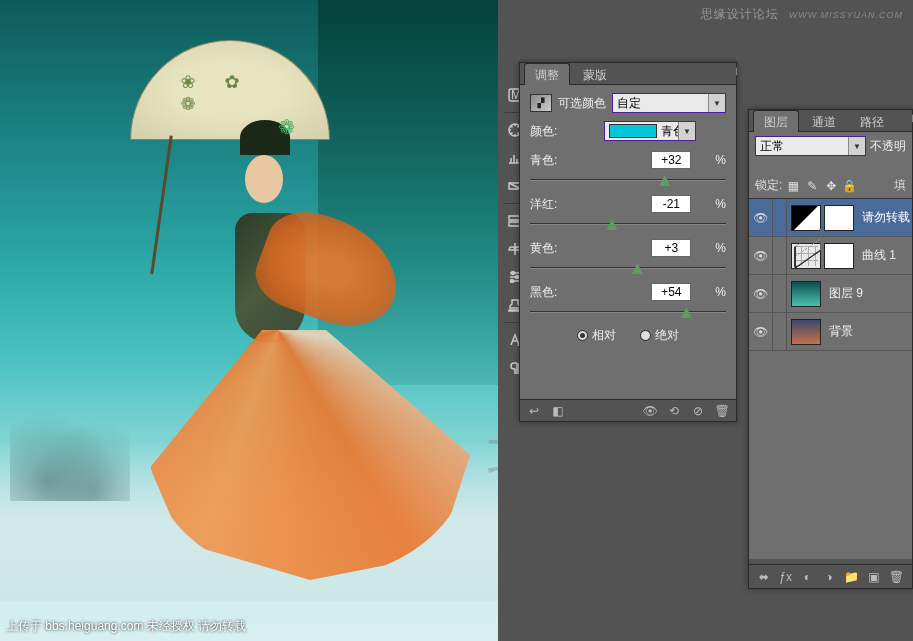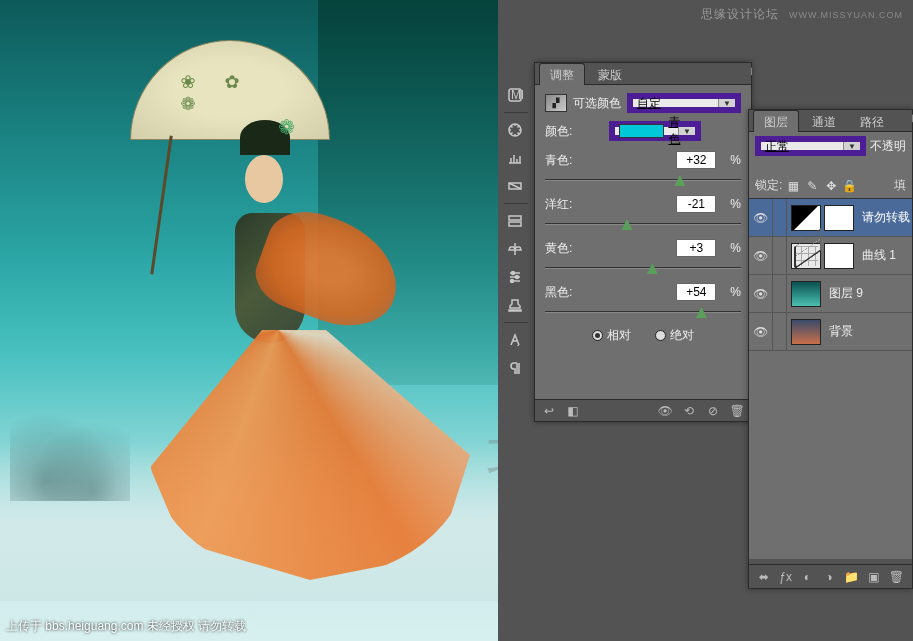--- a/index.html
+++ b/index.html
@@ -22,38 +22,38 @@
   conic-gradient(from 200deg at 40% 0%,#f09850,#e87830,#f8c080,#e87830,#f09850,#e8d8c0,#e87830,#f09850);
   clip-path:polygon(35% 0%,55% 0%,100% 50%,90% 90%,50% 100%,10% 85%,0% 55%);
   border-radius:0 0 50% 50%; opacity:.92; }
 .mist { position:absolute; left:0; bottom:40px; width:100%; height:160px; background:linear-gradient(180deg,rgba(230,240,240,0),rgba(220,235,235,.7),rgba(200,225,225,.5)); }
 .rocks { position:absolute; left:10px; bottom:140px; width:120px; height:100px; background:radial-gradient(ellipse at 30% 80%,rgba(60,100,100,.5),transparent 60%),radial-gradient(ellipse at 70% 90%,rgba(50,90,90,.4),transparent 55%); }
 .watermark-big { position:absolute; right:-260px; bottom:150px; font-size:58px; color:rgba(120,120,120,.35); font-family:"KaiTi","SimSun",serif; letter-spacing:4px; white-space:nowrap; }
 .footer-txt { position:absolute; left:6px; bottom:6px; color:#fff; font-size:12px; text-shadow:0 0 3px #000; }
 
 .gray-area { position:absolute; left:498px; top:0; right:0; height:641px; background:#535353; }
 .credit { position:absolute; top:6px; right:10px; color:#9a9a9a; font-size:11px; letter-spacing:1px; }
-.credit .sub { font-size:9px; margin-left:6px; color:#888; }
+.credit .sub { font-size:9px; margin-left:6px; color:#888;font-style:italic; }
 
 .toolbar { position:absolute; left:504px; top:78px; width:24px; background:#535353; }
 .toolbar .tbtn { width:22px; height:22px; margin:6px 0; display:flex; align-items:center; justify-content:center; color:#c8c8c8; cursor:pointer; border-radius:3px; }
 .toolbar .tbtn svg { width:16px; height:16px; stroke:#c8c8c8; fill:none; stroke-width:1.5; }
 .toolbar .sep { height:1px; background:#3a3a3a; margin:4px 0; }
 
 .panel { position:absolute; background:#535353; border:1px solid #2a2a2a; box-shadow:0 0 6px rgba(0,0,0,.4); }
 .panel-collapse { position:absolute; top:0; right:0; width:14px; height:14px; display:flex; align-items:center; justify-content:center; color:#aaa; cursor:pointer; font-size:10px; }
 .tabs { display:flex; background:#535353; height:22px; border-bottom:1px solid #2a2a2a; padding-left:4px; position:relative; }
 .tab { padding:3px 10px 0; height:22px; color:#ccc; cursor:pointer; border:1px solid transparent; border-bottom:none; margin-right:2px; }
 .tab.active { background:#6f6f6f; border-color:#2a2a2a; border-radius:3px 3px 0 0; }
 
-.adjust-panel { left:534px; top:62px; width:218px; height:360px; }
+.adjust-panel { left:519px; top:62px; width:218px; height:360px; }
 .ap-body { background:#6f6f6f; padding:8px 10px; height:calc(100% - 22px - 22px); color:#eee; }
-.row { display:flex; align-items:center; margin-bottom:10px; gap:10px; position:relative; }
+.row { display:flex; align-items:center; margin-bottom:10px; gap:20px; position:relative; }
 .row label { width:54px; text-align:left; }
-.dd { flex:1; height:20px; background:#eaeaea; border:6px solid #4c1d95; display:flex; align-items:center; padding:0 4px; color:#000; position:relative; cursor:pointer;text-decoration:underline; }
+.dd { flex:1; height:20px; background:#eaeaea; border:1px solid #4c1d95; display:flex; align-items:center; padding:0 4px; color:#000; position:relative; cursor:pointer; }
 .dd::after { content:"▼"; position:absolute; right:0; top:0; width:16px; height:100%; background:#d2d2d2; border-left:1px solid #888; display:flex; align-items:center; justify-content:center; font-size:8px; color:#333; }
 .color-dd { width:92px; flex:none; }
 .swatch { width:48px; height:14px; background:#00c8d8; border:1px solid #333; margin-right:4px; }
 .slider-row { margin-bottom:4px; }
 .valbox { width:40px; height:18px; background:#fff; border:1px solid #666; text-align:center; color:#000; margin-left:auto; padding:1px 2px; }
 .pct { margin-left:4px; color:#eee; }
 .slider { height:14px; position:relative; margin:0 0 8px 0; }
 .slider .track { position:absolute; left:0; right:0; top:6px; height:2px; background:#4a4a4a; border-top:1px solid #333; border-bottom:1px solid #888; }
 .slider .thumb { position:absolute; top:2px; width:11px; height:11px; background:#5aa05a; clip-path:polygon(50% 0,100% 100%,0 100%); }
 .radios { display:flex; gap:24px; justify-content:center; margin-top:0; }

